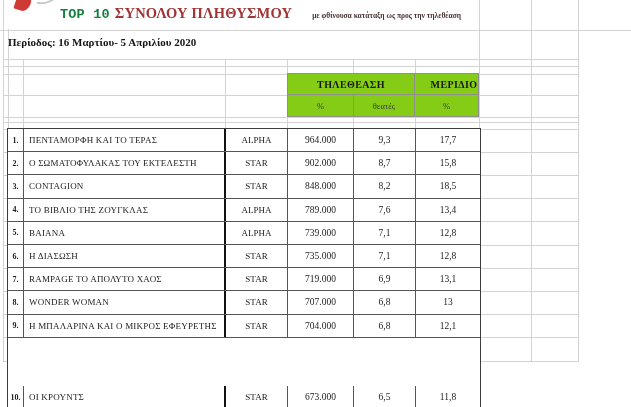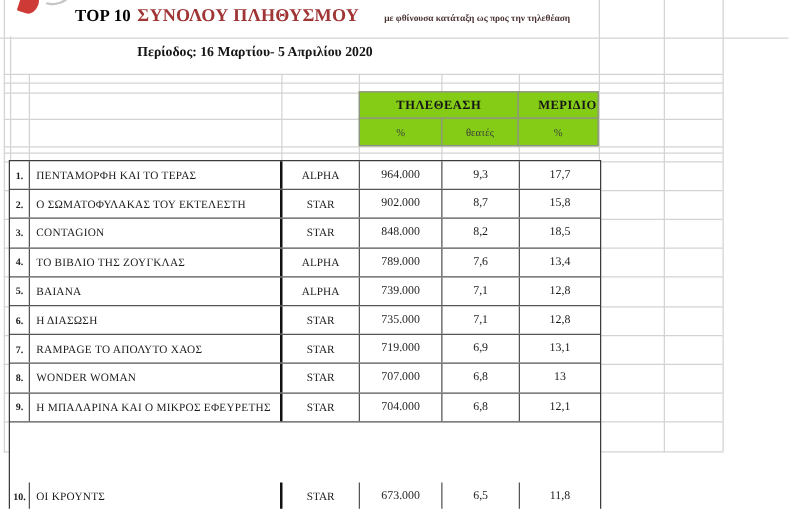--- a/index.html
+++ b/index.html
@@ -29,27 +29,27 @@
     border:2px solid transparent; border-bottom-color:#c7c7c7;
     border-radius:50%;
     transform:rotate(-12deg);
   }
 
   
   .title-row {
     position:absolute; left:60px; top:5px; z-index:3;
     display:flex; align-items:baseline; white-space:nowrap;
   }
-  .t-prefix { font-size:13.5px; font-weight:bold; color:#000000; letter-spacing:.2px; }
+  .t-prefix { font-size:13.5px; font-weight:bold; color:#15803d; letter-spacing:.2px;font-family:Liberation Mono, monospace; }
   .t-main   { font-size:14.5px; font-weight:bold; color:#a03535; margin-left:5px; letter-spacing:.2px; }
   .t-note   { font-size:7.5px;  font-weight:bold; color:#4a3333; margin-left:20px; }
 
   .period {
     position:absolute; left:8px; top:36px; width:392px; z-index:3;
-    text-align:center; font-weight:bold; font-size:11px; color:#141414;
+    font-weight:bold; font-size:11px; color:#141414;
   }
 
   
   .gh, .sh {
     position:absolute; z-index:2;
     background:#84cc16; border:1px solid #8f8f8f;
     display:flex; align-items:center; justify-content:center;
   }
   .gh { font-weight:bold; font-size:10px; letter-spacing:.4px; color:#161616; }
   .sh { font-size:8.5px; color:#3a3a3a; }

